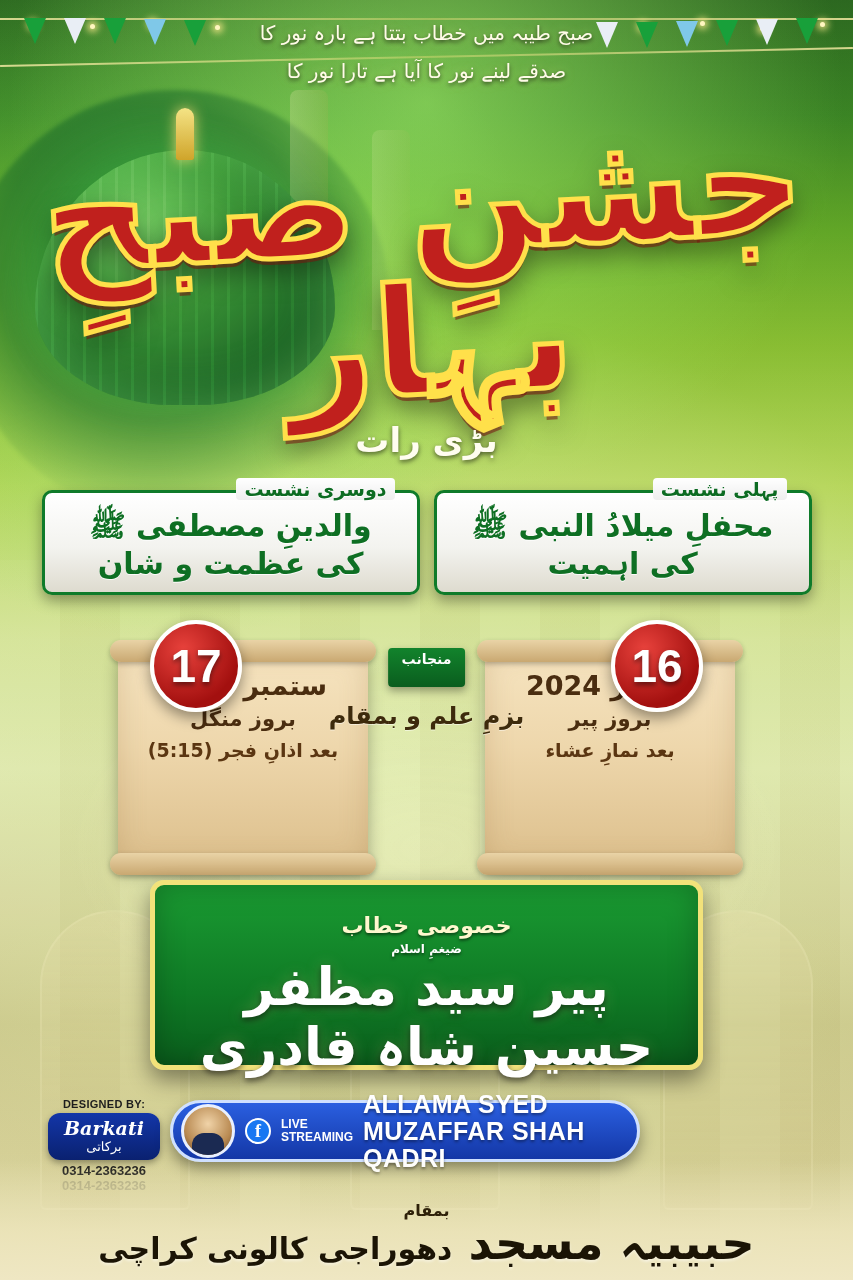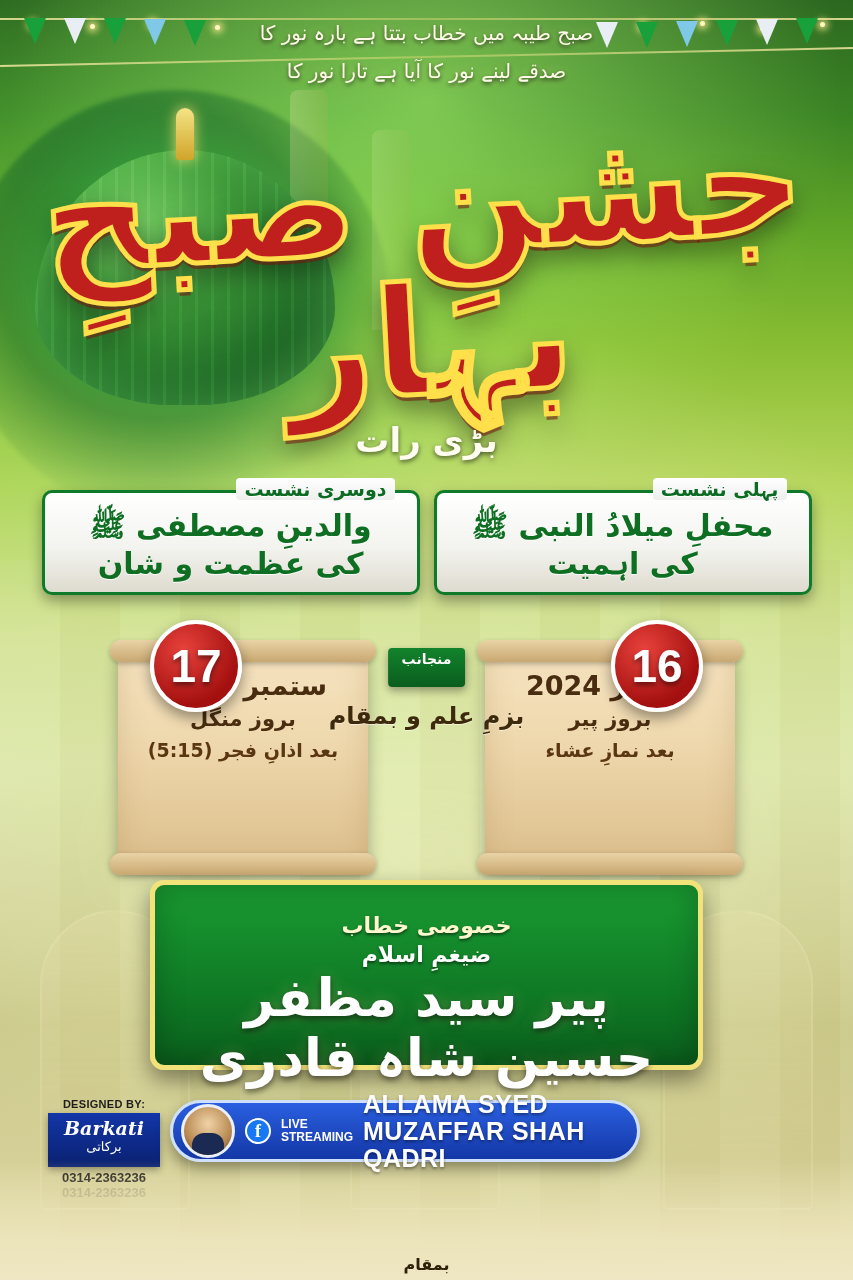--- a/index.html
+++ b/index.html
@@ -224,39 +224,39 @@
     box-shadow:0 10px 22px rgba(0,0,0,.42), inset 0 0 30px rgba(0,0,0,.25);
     padding:28px 16px;
     text-align:center; direction:rtl;
   }
   .speaker .khitab{
     color:#fff8cf; font-size:22px; font-weight:bold;
     font-family:"DejaVu Sans", sans-serif;
     text-shadow:0 2px 3px rgba(0,0,0,.5);
   }
   .speaker .titleline{
-    color:#ffffff; font-size:22px; font-weight:bold; margin-top:4px;
+    color:#ffffff; font-size:12px; font-weight:bold; margin-top:4px;
     font-family:"DejaVu Sans", sans-serif;
     text-shadow:0 2px 3px rgba(0,0,0,.5);
   }
   .speaker .name{
     color:#ffffff; font-size:52px; font-weight:bold; line-height:1.15; margin-top:2px;
     font-family:"DejaVu Sans", sans-serif;
     text-shadow:0 3px 6px rgba(0,0,0,.55), 0 0 16px rgba(255,240,150,.25);
   }
 
   
   .designer{
     position:absolute; left:48px; top:1098px; width:112px; text-align:center;
     font-family:"Liberation Sans", sans-serif;
   }
   .designer .lbl{ font-size:11px; font-weight:bold; color:#1d1d1d; letter-spacing:.3px;}
   .designer .card{
     margin-top:3px; background:linear-gradient(180deg,#1336a8,#0a2170);
-    border-radius:0; padding:4px 6px 13px; color:#fff;
+    border-radius:12px; padding:4px 6px 6px; color:#fff;
     box-shadow:0 3px 7px rgba(0,0,0,.35);
   }
   .designer .brand{
     font-family:"DejaVu Serif", serif; font-style:italic; font-size:19px; font-weight:bold;
   }
   .designer .brand-ur{ font-size:13px; }
   .designer .phone{
     margin-top:3px; font-size:13px; font-weight:bold; color:#111;
   }
   .designer .phone-ghost{ font-size:13px; font-weight:bold; color:rgba(30,30,30,.25); }
@@ -425,15 +425,19 @@
     <div class="names">
       <div>ALLAMA SYED</div>
       <div>MUZAFFAR SHAH QADRI</div>
     </div>
   </div>
 
   <div class="bottom-fade"></div>
 
   <div class="footer">
     <div class="small">بمقام</div>
+    <div class="venue">
+      <span>حبیبیہ مسجد</span>
+      <span class="sub">دھوراجی کالونی کراچی</span>
+    </div>
   </div>
 
 </div>
 
 </body></html>

